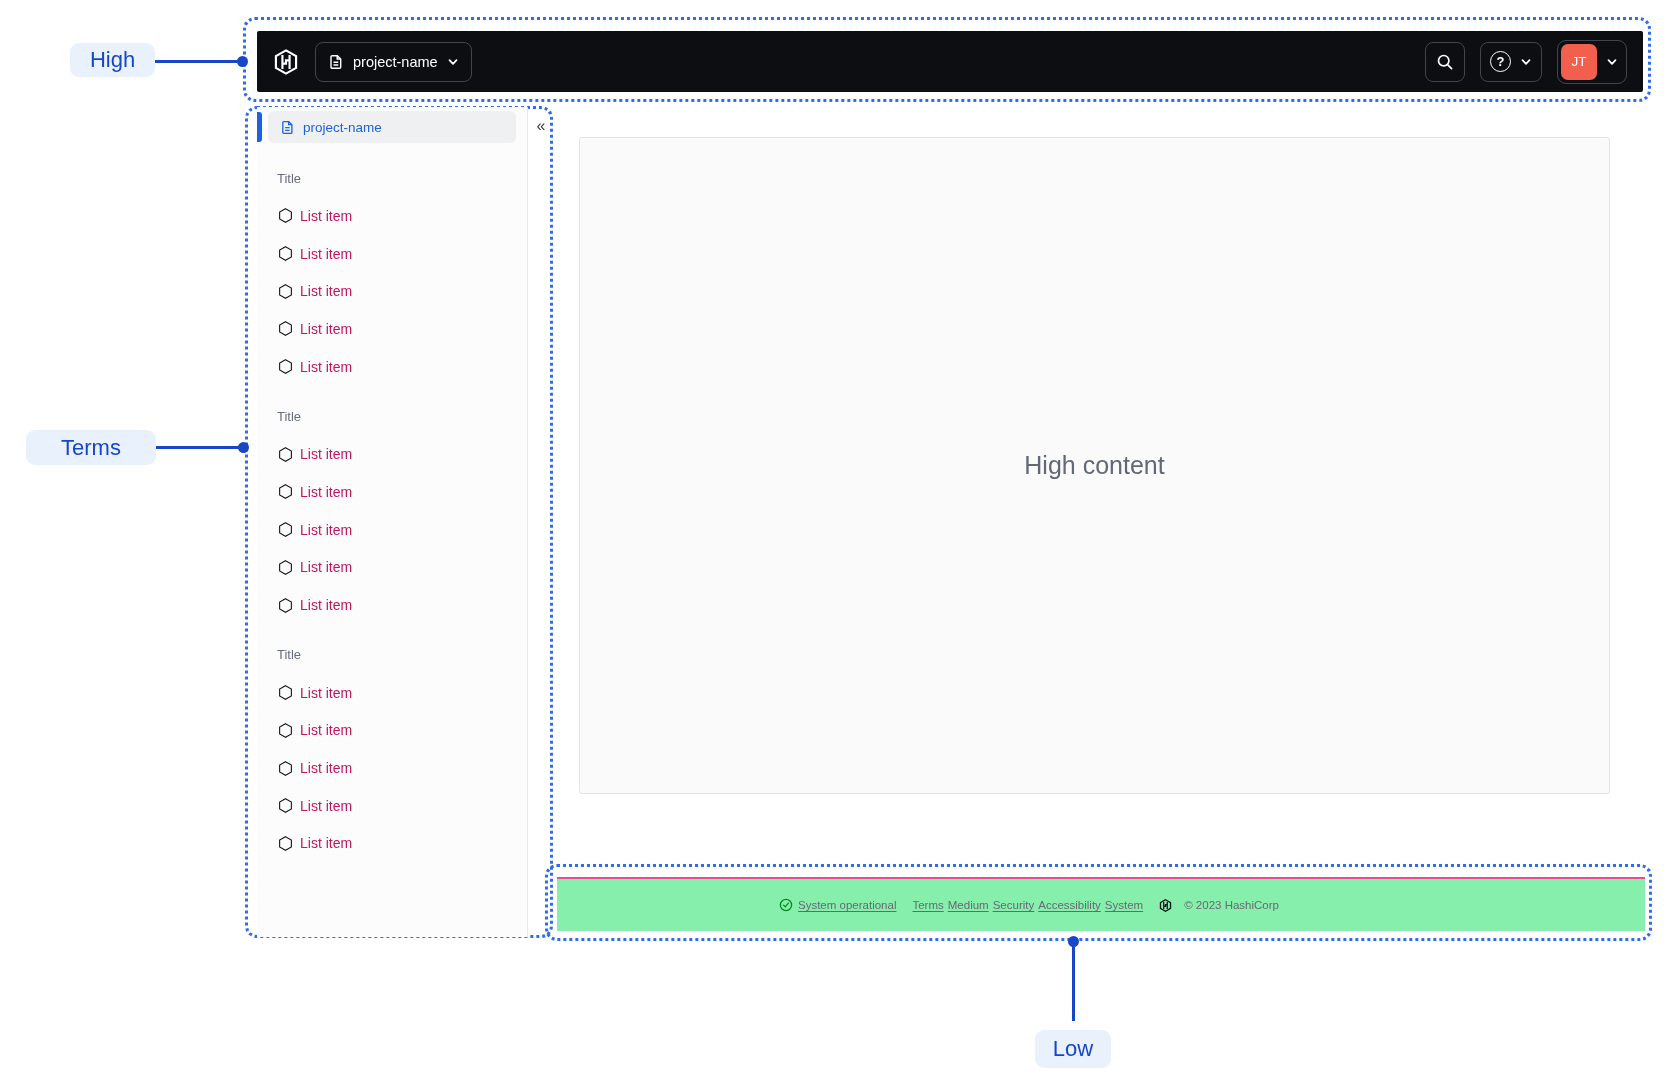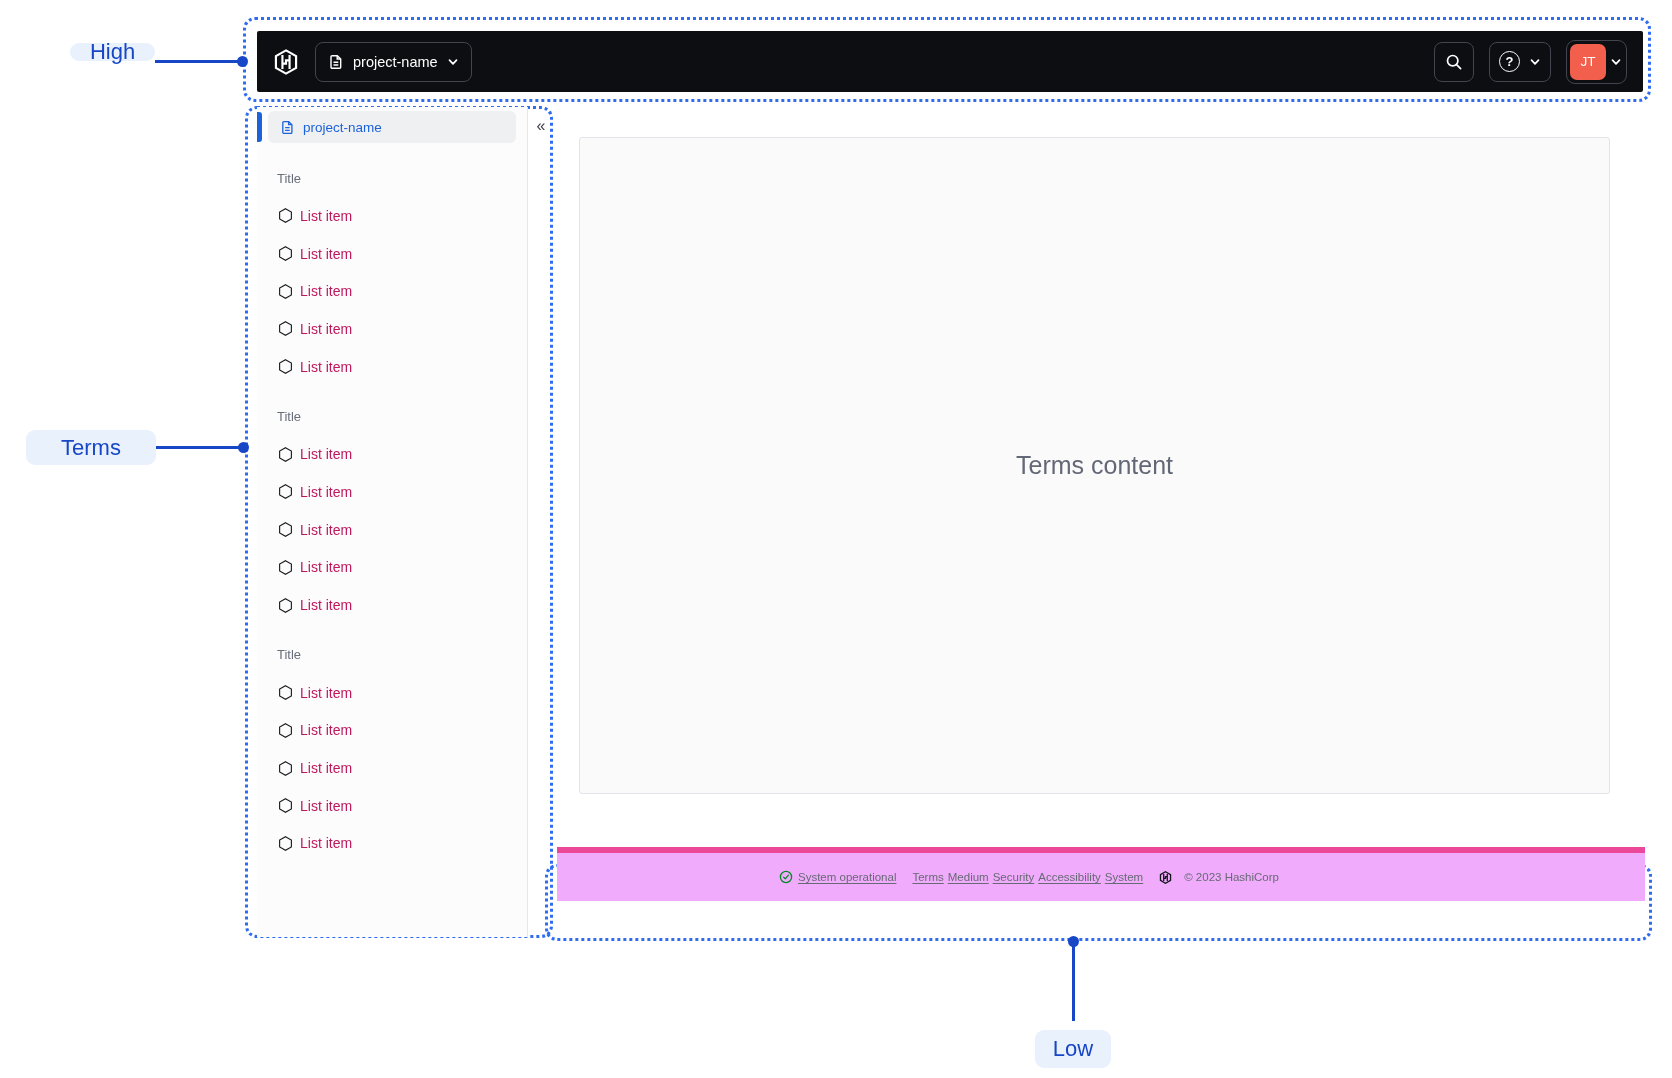--- a/index.html
+++ b/index.html
@@ -20,42 +20,42 @@
 
   
   .dotted-box{position:absolute;border:3px dotted var(--dot-blue);border-radius:12px;}
   .box-high{left:243px;top:17px;width:1408px;height:85px;}
   .box-side{left:245px;top:106px;width:308px;height:832px;}
   .box-foot{left:545px;top:864px;width:1107px;height:77px;}
 
   
   .ann-pill{position:absolute;background:var(--ann-pill-bg);color:var(--ann-blue);
     border-radius:9px;font-size:22px;font-weight:500;display:flex;align-items:center;justify-content:center;}
-  .pill-high{left:70px;top:43px;width:85px;height:18px;}
+  .pill-high{left:70px;top:43px;width:85px;height:34px;}
   .pill-medium{left:26px;top:430px;width:130px;height:35px;}
   .pill-low{left:1035px;top:1030px;width:76px;height:38px;}
   .ann-line{position:absolute;background:var(--ann-blue);}
   .line-high{left:155px;top:60px;width:83px;height:2.5px;}
   .line-medium{left:156px;top:446px;width:83px;height:2.5px;}
   .line-low{left:1072px;top:941px;width:2.5px;height:80px;}
   .ann-dot{position:absolute;width:11px;height:11px;border-radius:50%;background:var(--ann-blue);}
   .dot-high{left:237px;top:55.5px;}
   .dot-medium{left:238px;top:441.5px;}
   .dot-low{left:1067.5px;top:935.5px;}
 
   
   .navbar{position:absolute;left:257px;top:31px;width:1386px;height:61px;background:var(--nav-bg);
     border-radius:2px;display:flex;align-items:center;padding:0 16px;gap:16px;}
   .nav-right{margin-left:auto;display:flex;align-items:center;gap:15px;}
   .nav-btn{display:flex;align-items:center;border:1px solid var(--nav-border);border-radius:8px;
     height:40px;color:#fff;background:transparent;cursor:pointer;font-family:inherit;}
   .proj-btn{padding:0 12px;gap:9px;font-size:14.5px;font-weight:500;}
   .icon-btn{width:40px;justify-content:center;}
   .help-btn{width:62px;padding:0 9px;justify-content:space-between;}
-  .account-btn{height:44px;padding:3px 0 3px 3px;border-radius:9px;width:61px;}
+  .account-btn{height:44px;padding:3px 0 3px 3px;border-radius:9px;width:70px;}
   .avatar{width:36px;height:36px;border-radius:7px;background:var(--avatar-orange);color:#fff;
     display:flex;align-items:center;justify-content:center;font-size:13.5px;font-weight:500;}
   .account-btn .chev{flex:1;display:flex;justify-content:center;}
   .qmark{width:21px;height:21px;border:1.6px solid #fff;border-radius:50%;color:#fff;
     font-size:13px;font-weight:700;display:flex;align-items:center;justify-content:center;line-height:1;}
 
   
   .sidebar{position:absolute;left:257px;top:107px;width:271px;height:830px;background:#fcfcfd;
     border-right:1px solid #e5e7ea;}
   .active-bar{position:absolute;left:0;top:5px;width:4.5px;height:30px;background:var(--active-blue);border-radius:0 3px 3px 0;}
@@ -71,22 +71,22 @@
   .nav-item{height:37.7px;display:flex;align-items:center;padding-left:20px;gap:6px;
     font-size:14px;color:#be185d;cursor:pointer;}
   .hex{width:17px;height:17px;stroke:#191b1f;fill:none;stroke-width:1.6px;flex:0 0 auto;}
 
   
   .content{position:absolute;left:579px;top:137px;width:1031px;height:657px;background:#fafafb;
     border:1px solid #e2e4e9;border-radius:3px;display:flex;align-items:center;justify-content:center;}
   .content span{font-size:25px;color:#636877;}
 
   
-  .footer{position:absolute;left:557px;top:847px;width:1088px;height:54px;background:#f0abfc;
-    border-top:6px solid #ec4899;}
+  .footer{position:absolute;left:557px;top:877px;width:1088px;height:54px;background:#86efac;
+    border-top:2px solid #ec4899;}
   .foot-row{position:absolute;left:222px;top:0;height:100%;display:flex;align-items:center;gap:16px;}
   .foot-status{display:flex;align-items:center;gap:5px;cursor:pointer;}
   .foot-link, .foot-status span{font-size:11.5px;color:var(--gray-text);text-decoration:underline;
     text-underline-offset:2px;cursor:pointer;}
   .foot-brand{display:flex;align-items:center;gap:12px;}
   .copyright{font-size:11.5px;color:var(--gray-text);}
 
   svg{display:block;}
 </style>
 </head>
@@ -292,21 +292,21 @@
               </svg>
     <span>List item</span>
   </div>
 </div>
   </div>
 </nav>
   </aside>
   <button class="collapse-btn">«</button>
 
   <main class="content">
-    <span>Terms content</span>
+    <span>High content</span>
   </main>
 
   <footer class="footer">
     <div class="foot-row">
       <span class="foot-status">
         <span>
           <svg width="14" height="14" viewBox="0 0 14 14" fill="none" stroke="#008a22" stroke-width="1.3" stroke-linecap="round" stroke-linejoin="round">
             <circle cx="7" cy="7" r="5.6"></circle>
               <path d="M4.6 7.1l1.7 1.7 3.1-3.6"></path>
           </svg>

